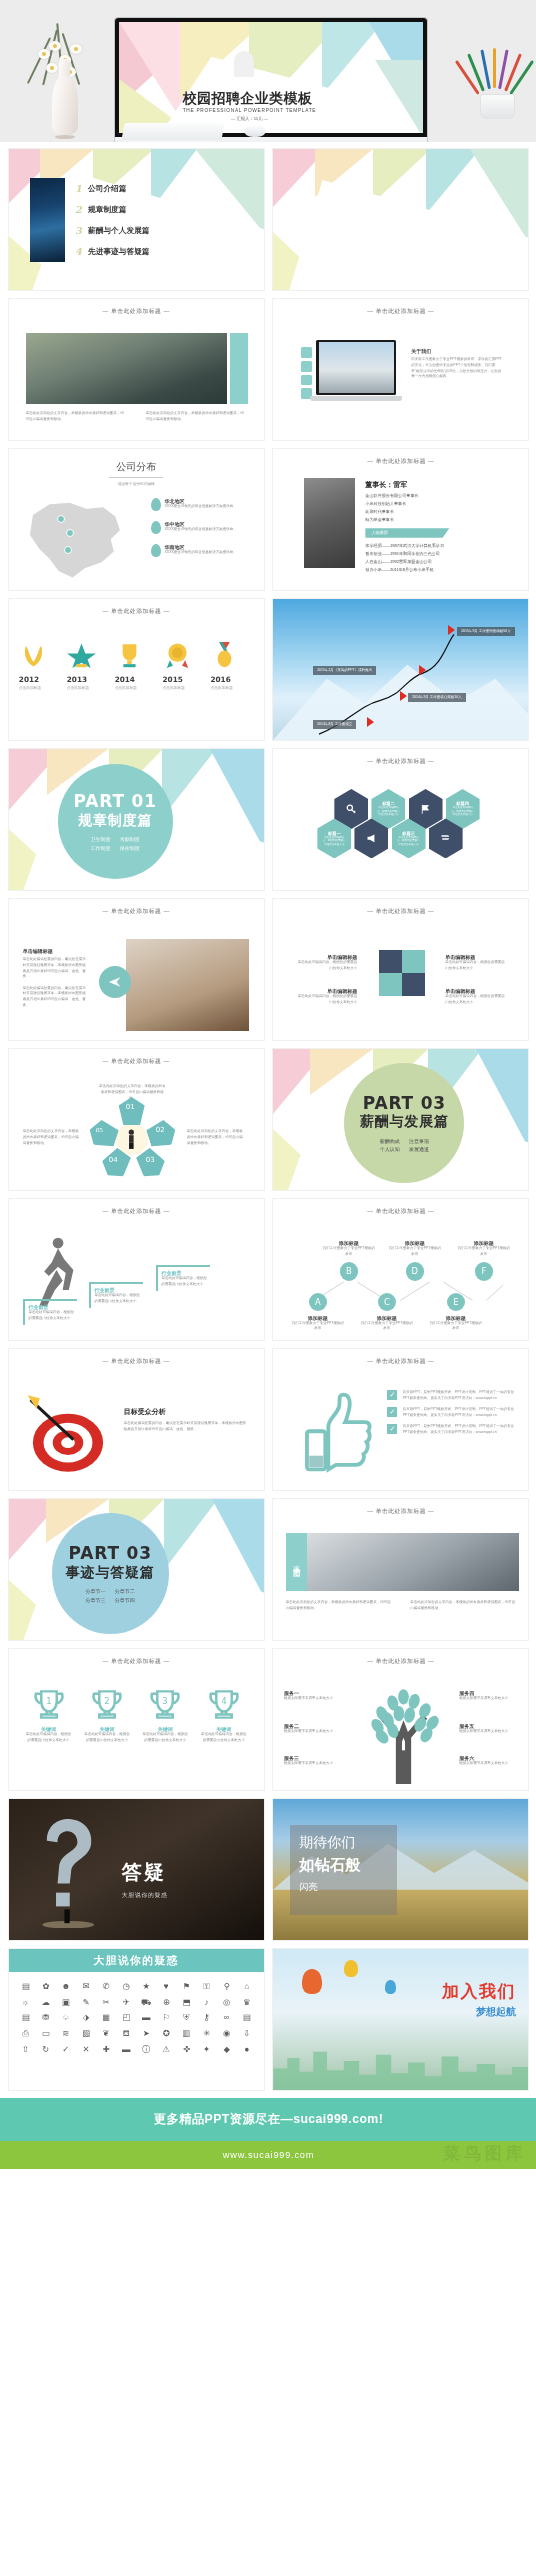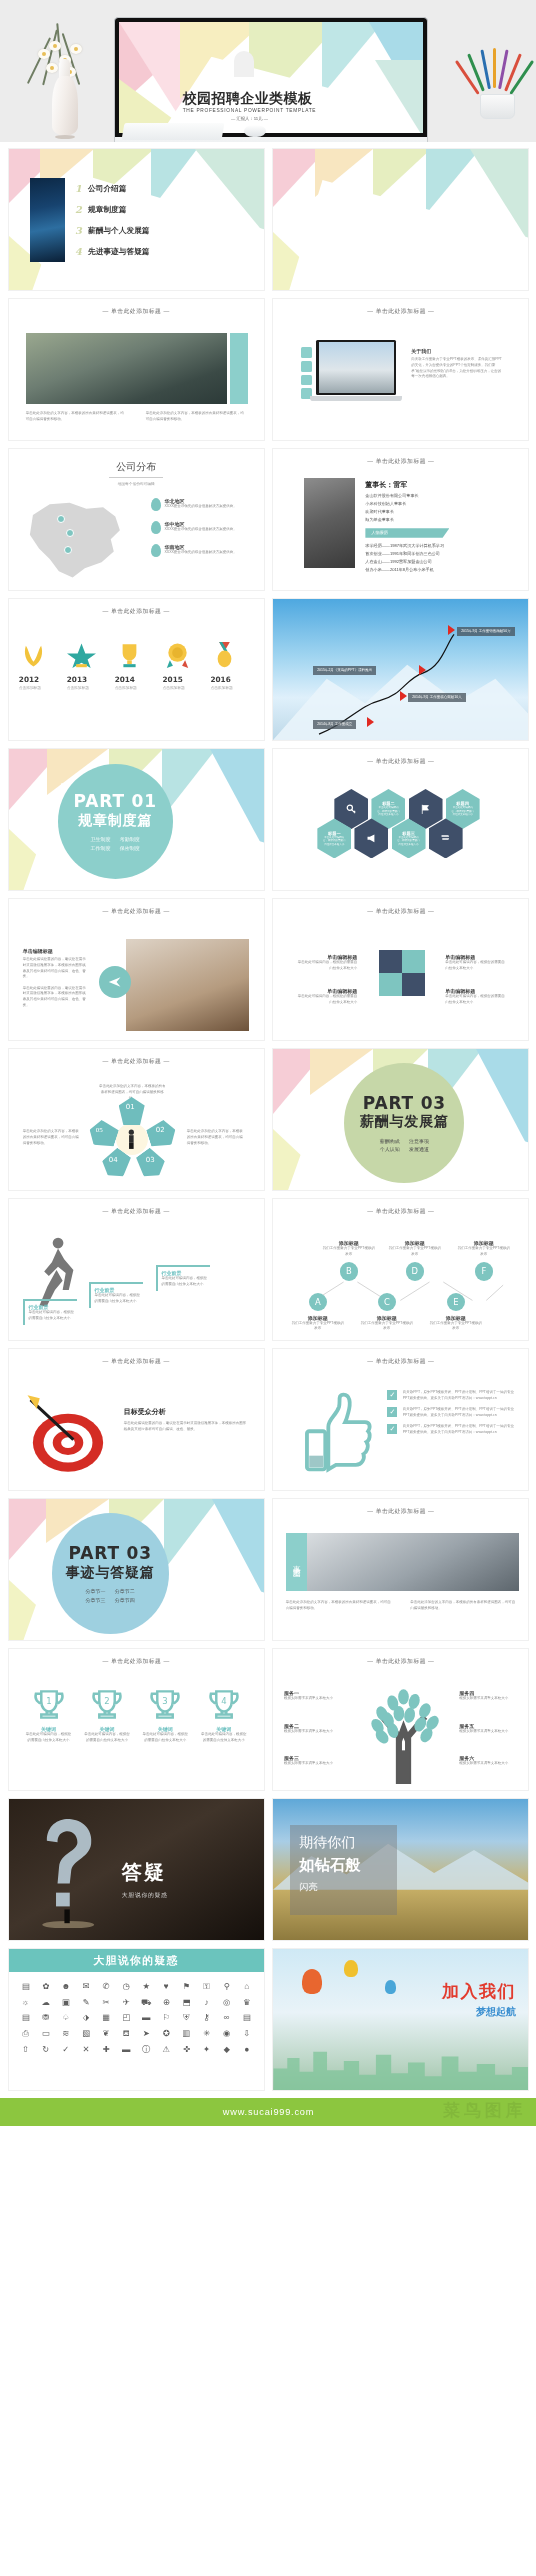--- a/index.html
+++ b/index.html
@@ -889,20 +889,23 @@
           <div style="font-size:10px;font-weight:bold;color:#3a8fd0;margin-top:2.3px">梦想起航</div>
         </div>
         <div style="position:absolute;left:29px;top:20px;width:20px;height:24.5px;background:#e8662f;border-radius:50% 50% 40% 40%"></div>
         <div style="position:absolute;left:71px;top:10.7px;width:14px;height:17px;background:#f0c02e;border-radius:50% 50% 40% 40%"></div>
         <div style="position:absolute;left:112px;top:31px;width:10.7px;height:14px;background:#49a6d8;border-radius:50% 50% 40% 40%"></div>
       </div>
     </div>
   </div>
 
   <div class="foot">
+    <div class="foot1">
+      <span>更多精品PPT资源尽在—sucai999.com!</span>
+    </div>
     <div class="foot2">
       <span>www.sucai999.com</span>
     </div>
   </div>
 
   <div class="wm">菜鸟图库</div>
 </div>
 
 
 </body></html>

